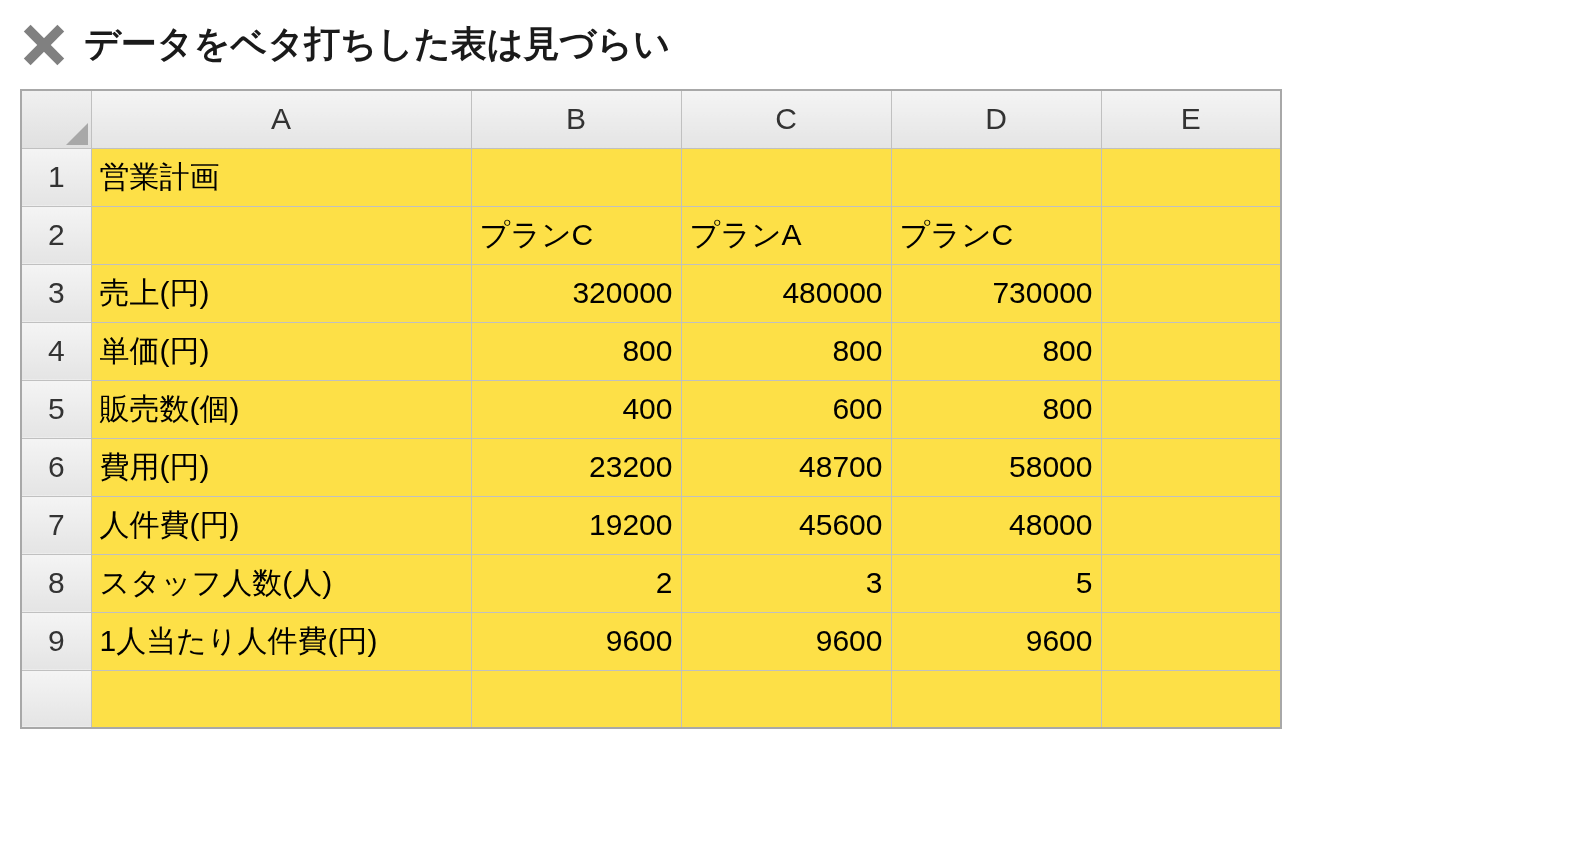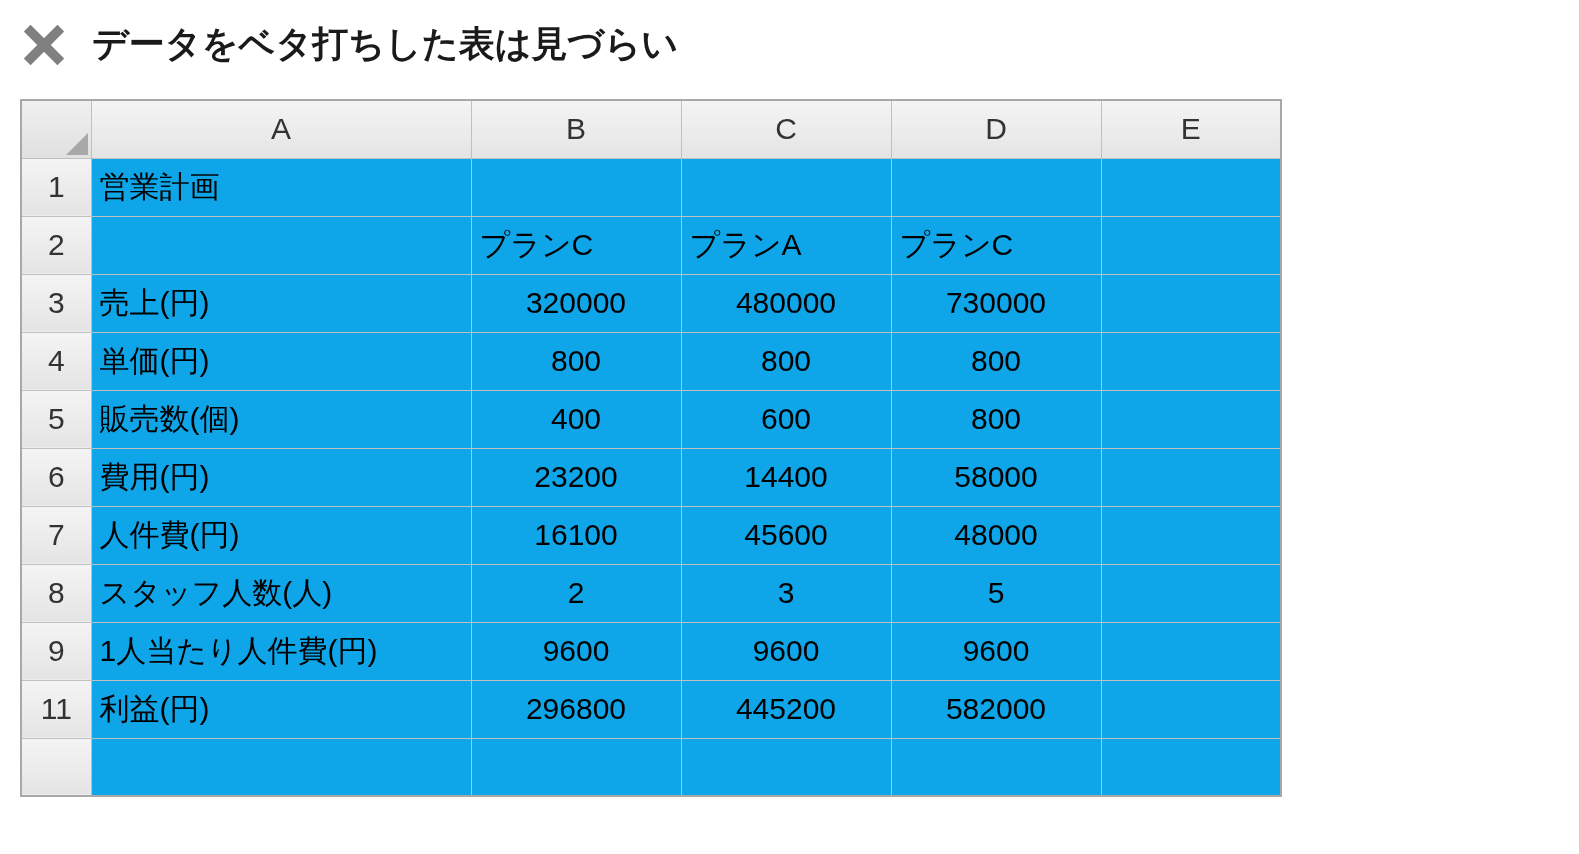--- a/index.html
+++ b/index.html
@@ -8,22 +8,22 @@
       padding: 0;
     }
     body {
       font-family: "MS PGothic", "Hiragino Kaku Gothic Pro", sans-serif;
       background: #ffffff;
       padding: 20px;
     }
     .heading {
       display: flex;
       align-items: center;
-      gap: 24px;
-      margin-bottom: 30px;
+      gap: 16px;
+      margin-bottom: 20px;
     }
     .x-icon {
       width: 48px;
       height: 48px;
       flex-shrink: 0;
     }
     .x-icon svg {
       width: 100%;
       height: 100%;
     }
@@ -66,25 +66,25 @@
       font-weight: normal;
       color: #333;
       width: 70px;
     }
     .col-A { width: 380px; }
     .col-B { width: 210px; }
     .col-C { width: 210px; }
     .col-D { width: 210px; }
     .col-E { width: 180px; }
     .cell {
-      background: #0ea5e9;
+      background: #fde047;
       padding: 0 8px;
     }
     .cell-left { text-align: left; }
-    .cell-right { text-align: center; }
+    .cell-right { text-align: right; }
     .partial-row td {
       height: 18px;
     }
   </style>
 </head>
 <body>
 
 <div class="heading">
   <span class="x-icon">
     <svg viewBox="0 0 100 100">
@@ -146,56 +146,48 @@
     <td class="cell cell-left">販売数(個)</td>
     <td class="cell cell-right">400</td>
     <td class="cell cell-right">600</td>
     <td class="cell cell-right">800</td>
     <td class="cell cell-left"></td>
   </tr>
   <tr>
     <th class="row-header">6</th>
     <td class="cell cell-left">費用(円)</td>
     <td class="cell cell-right">23200</td>
-    <td class="cell cell-right">14400</td>
+    <td class="cell cell-right">48700</td>
     <td class="cell cell-right">58000</td>
     <td class="cell cell-left"></td>
   </tr>
   <tr>
     <th class="row-header">7</th>
     <td class="cell cell-left">人件費(円)</td>
-    <td class="cell cell-right">16100</td>
+    <td class="cell cell-right">19200</td>
     <td class="cell cell-right">45600</td>
     <td class="cell cell-right">48000</td>
     <td class="cell cell-left"></td>
   </tr>
   <tr>
     <th class="row-header">8</th>
     <td class="cell cell-left">スタッフ人数(人)</td>
     <td class="cell cell-right">2</td>
     <td class="cell cell-right">3</td>
     <td class="cell cell-right">5</td>
     <td class="cell cell-left"></td>
   </tr>
   <tr>
     <th class="row-header">9</th>
     <td class="cell cell-left">1人当たり人件費(円)</td>
     <td class="cell cell-right">9600</td>
     <td class="cell cell-right">9600</td>
     <td class="cell cell-right">9600</td>
     <td class="cell cell-left"></td>
   </tr>
-  <tr>
-    <th class="row-header">11</th>
-    <td class="cell cell-left">利益(円)</td>
-    <td class="cell cell-right">296800</td>
-    <td class="cell cell-right">445200</td>
-    <td class="cell cell-right">582000</td>
-    <td class="cell cell-left"></td>
-  </tr>
   <tr class="partial-row">
     <th class="row-header"></th>
     <td class="cell"></td>
     <td class="cell"></td>
     <td class="cell"></td>
     <td class="cell"></td>
     <td class="cell"></td>
   </tr>
 </tbody>
   </table>

